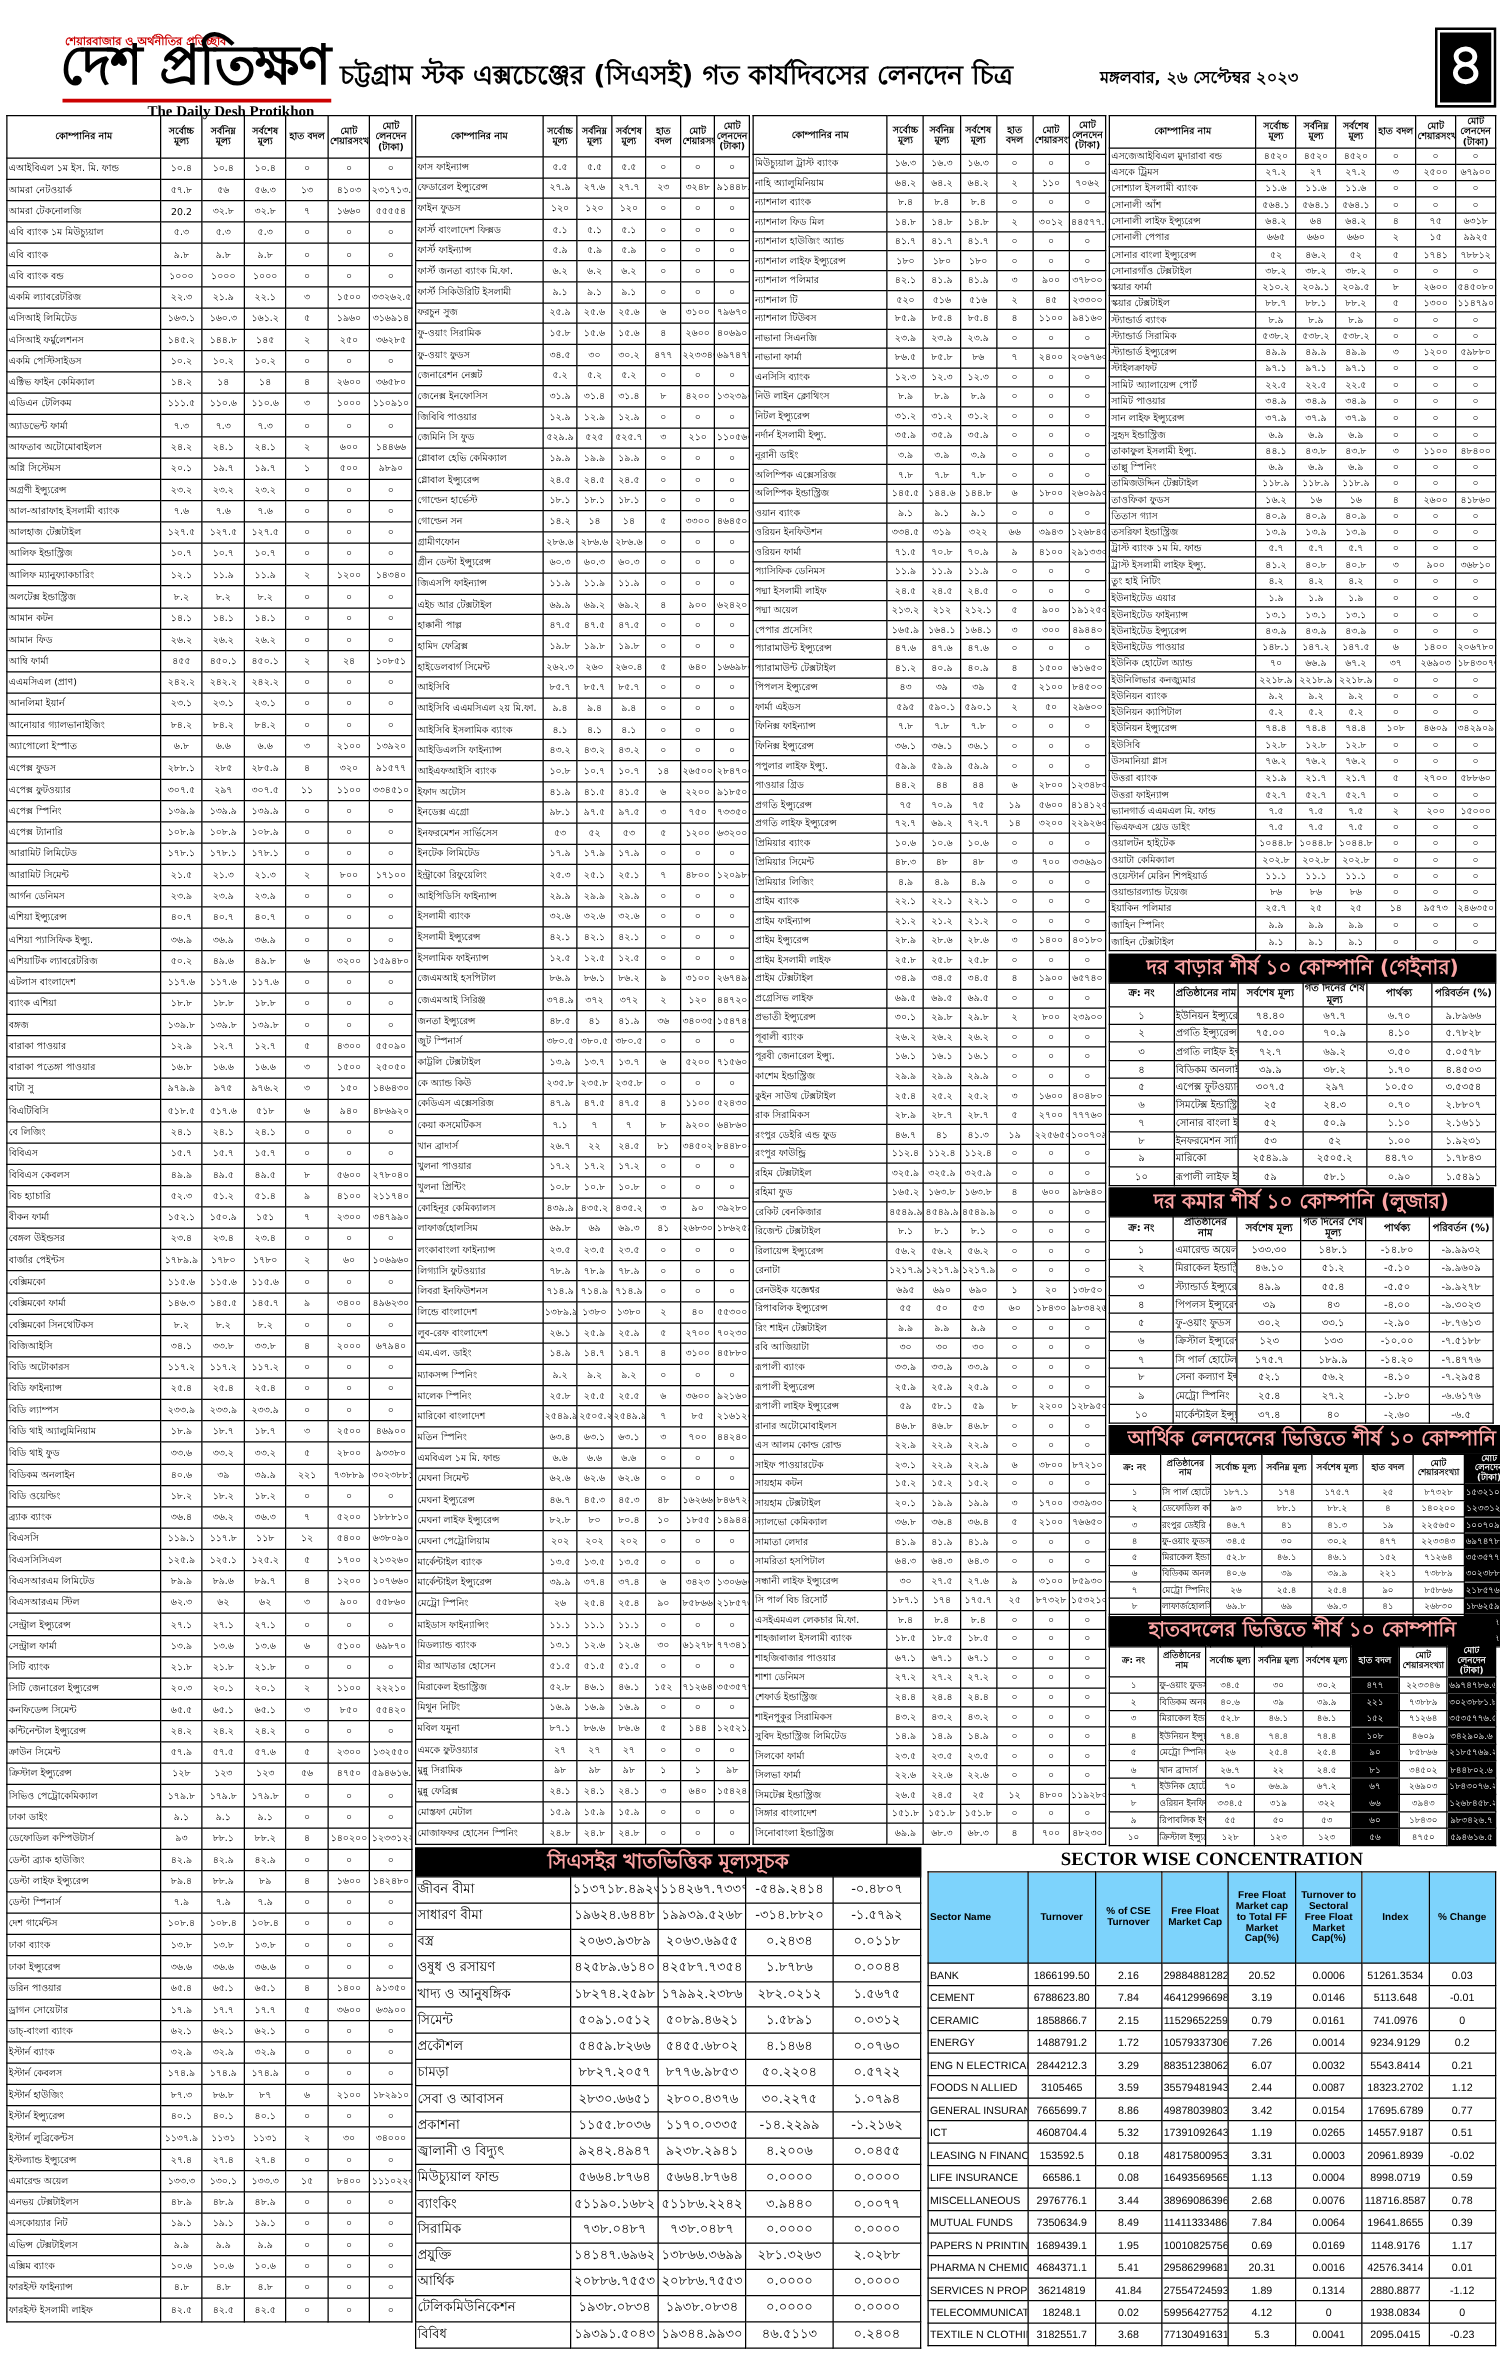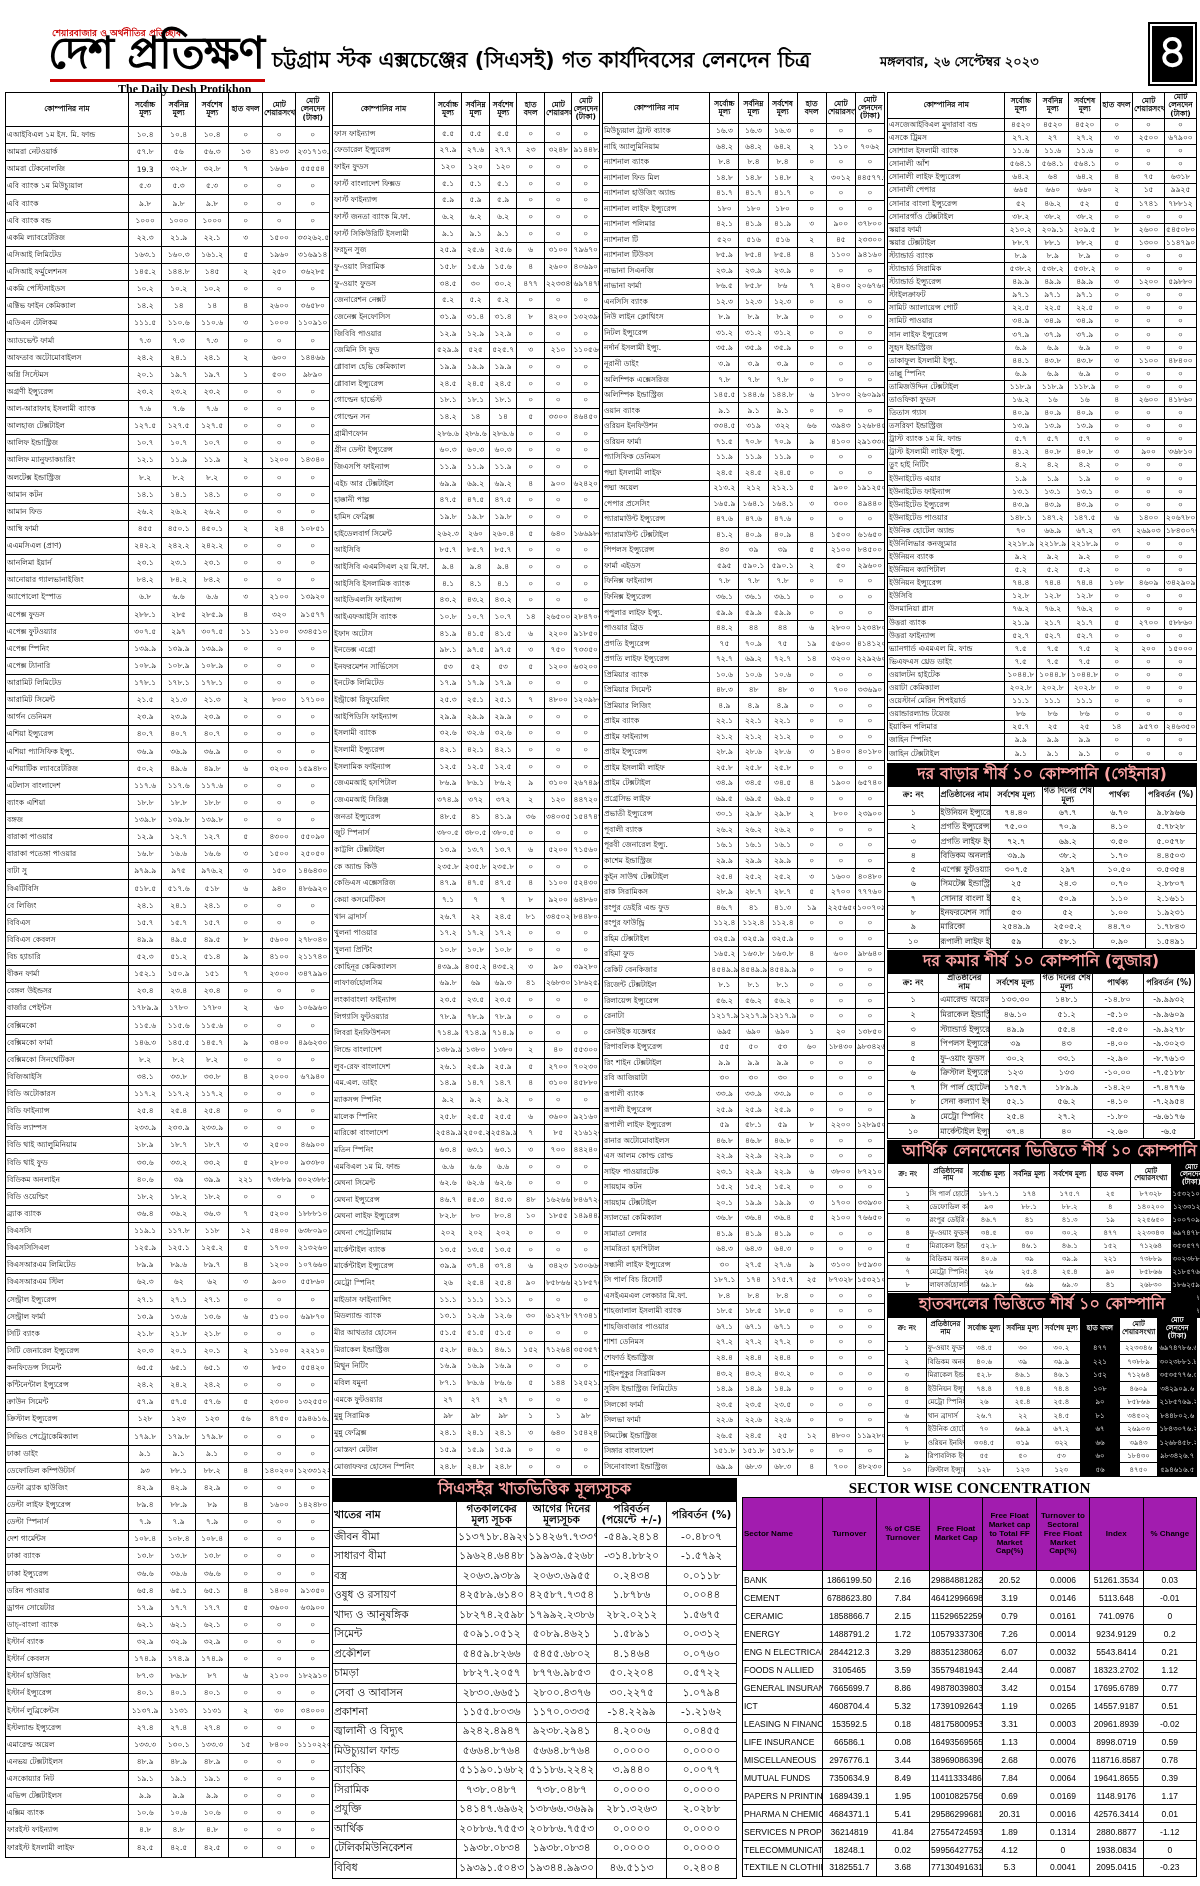--- a/index.html
+++ b/index.html
@@ -27,21 +27,21 @@
   .bar{background:#000;color:#fca5a5;font-weight:bold;text-align:center;font-size:16px;
     line-height:1.3;border:1px solid #000;}
   .sp{font-size:8px;}
   .sp td:nth-child(2){text-align:left;}
   .inv{background:#000;color:#fff;}
   .nm{text-align:left;}
   #khat-tbl{font-size:10.5px;}
   #khat-tbl td:first-child,#khat-tbl th:first-child{width:30%;text-align:left;}
   #sector-title{font-size:15px;font-weight:bold;text-align:center;font-family:Liberation Serif, serif;}
   #sector-tbl{font-size:8.5px;font-family:"Liberation Sans",sans-serif;}
-  #sector-tbl th{background:#a21caf;font-size:8px;}
+  #sector-tbl th{background:#7dd3fc;font-size:8px;}
   #sector-tbl td:first-child,#sector-tbl th:first-child{text-align:left;width:17%;}
 </style>
 </head>
 <body>
 
 <div class="abs" id="tagline">শেয়ারবাজার ও অর্থনীতির প্রতিচ্ছবি</div>
 <div class="abs" id="mast">দেশ প্রতিক্ষণ</div>
 <div class="abs" id="mastrule"></div>
 <div class="abs" id="subtitle">The Daily Desh Protikhon</div>
 <div class="abs" id="headline">চট্টগ্রাম স্টক এক্সচেঞ্জের  (সিএসই) গত কার্যদিবসের লেনদেন চিত্র</div>
@@ -75,21 +75,21 @@
           <td class="nm">আমরা নেটওয়ার্ক</td>
           <td>৫৭.৮</td>
           <td>৫৬</td>
           <td>৫৬.৩</td>
           <td>১৩</td>
           <td>৪১০৩</td>
           <td>২৩১৭১৩.৭</td>
         </tr>
         <tr>
           <td class="nm">আমরা টেকনোলজি</td>
-          <td>19.3</td>
+          <td>20.2</td>
           <td>৩২.৮</td>
           <td>৩২.৮</td>
           <td>৭</td>
           <td>১৬৬০</td>
           <td>৫৫৫৫৪</td>
         </tr>
         <tr>
           <td class="nm">এবি ব্যাংক ১ম মিউচ্যুয়াল</td>
           <td>৫.৩</td>
           <td>৫.৩</td>
@@ -3408,27 +3408,20 @@
       </table>
     </div>
 </div>
 
 <div class="abs" style="left:332px;top:1478px;width:405px;">
   <div class="bar">সিএসইর খাতভিত্তিক মূল্যসূচক</div>
   <div style="height:378px;">
       <table id="khat-tbl" style="height:100%;">
         <tbody>
           <tr>
-            <th>খাতের নাম</th>
-            <th>গতকালকের মূল্য সূচক</th>
-            <th>আগের দিনের মূল্যসূচক</th>
-            <th>পরিবর্তন (পয়েন্টে +/-)</th>
-            <th>পরিবর্তন (%)</th>
-          </tr>
-          <tr>
             <td class="nm">জীবন বীমা</td>
             <td>১১৩৭১৮.৪৯২৩</td>
             <td>১১৪২৬৭.৭৩৩৭</td>
             <td>-৫৪৯.২৪১৪</td>
             <td>-০.৪৮০৭</td>
           </tr>
           <tr>
             <td class="nm">সাধারণ বীমা</td>
             <td>১৯৬২৪.৬৪৪৮</td>
             <td>১৯৯৩৯.৫২৬৮</td>

